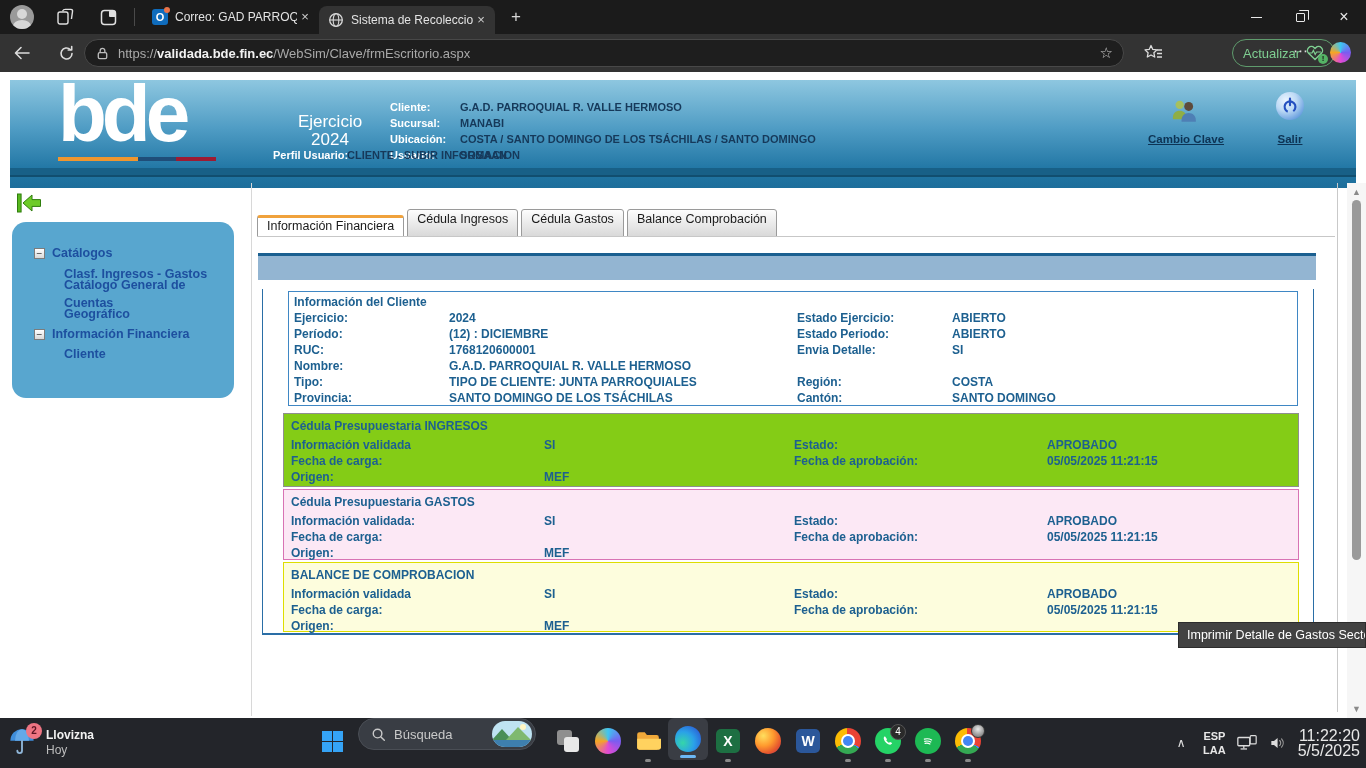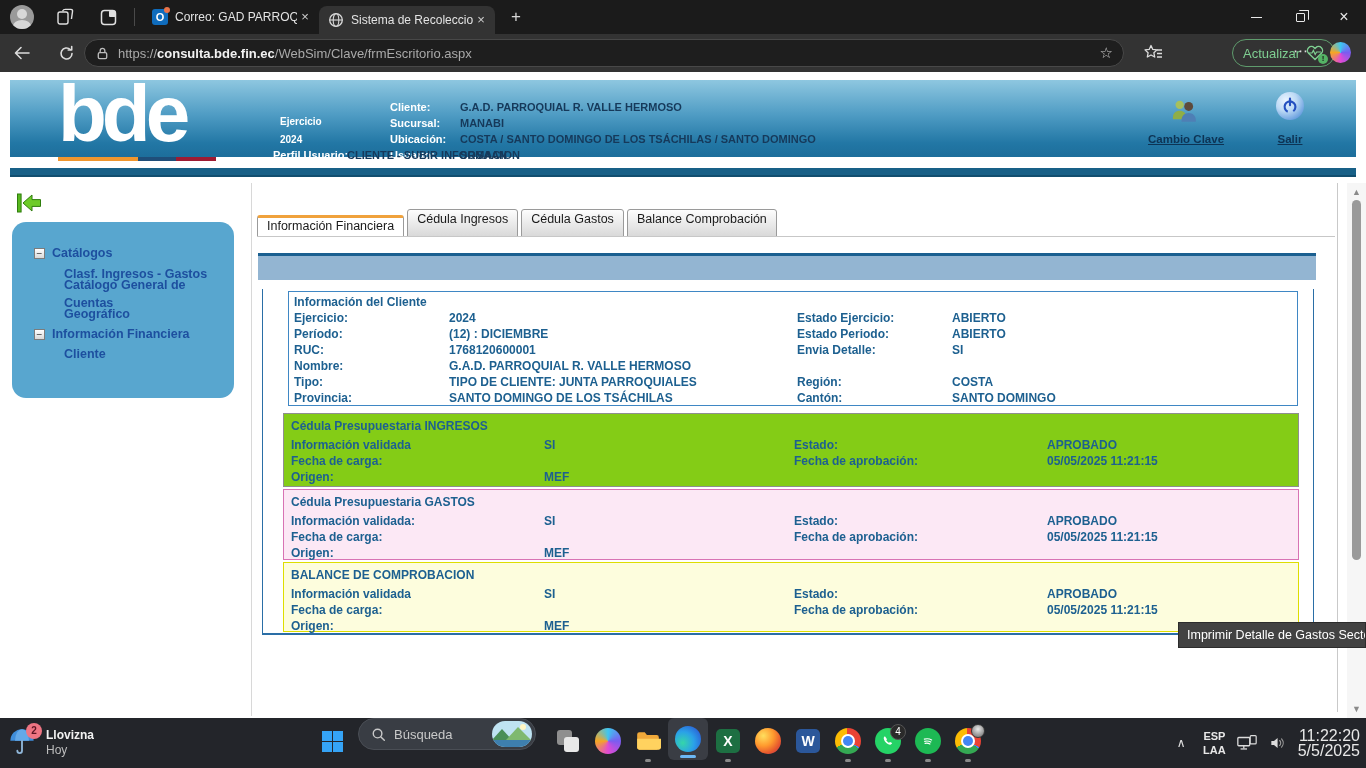--- a/index.html
+++ b/index.html
@@ -43,29 +43,29 @@
     display:flex;align-items:center;padding:0 10px;color:#7fcf92;font-size:13px;gap:6px}
   .act-badge{position:relative;width:18px;height:16px}
   .act-badge svg{position:absolute;left:0;top:0}
   .act-dot{position:absolute;right:-4px;bottom:-3px;width:10px;height:10px;border-radius:50%;background:#54b365;
     color:#1b1b1b;font-size:8px;font-weight:bold;text-align:center;line-height:10px}
   .more3{position:absolute;left:1293px;top:8px;color:#dcdcdc;font-size:15px;letter-spacing:1px}
   .copilot-ic{position:absolute;left:1330px;top:8px;width:21px;height:21px;border-radius:50%;
     background:conic-gradient(#3ec6f0,#7a5cf0,#e14ad4,#f5a623,#3ec6f0)}
 
   
-  .bde-header{position:absolute;left:10px;top:80px;width:1346px;height:77px;
+  .bde-header{position:absolute;left:10px;top:80px;width:1346px;height:108px;
     background:linear-gradient(180deg,#8ec7e0 0%,#4f9cc4 45%,#2277a5 82%,#1d6e9b 100%)}
   .hdr-strip{position:absolute;left:10px;top:168px;width:1346px;height:9px;background:#186087;border-bottom:2px solid #114e6f}
   .bde-logo{position:absolute;left:48px;top:-8px;color:#fff;font-size:80px;font-weight:bold;letter-spacing:-5px;line-height:84px}
   .logo-bars{position:absolute;left:48px;top:77px;width:158px;height:4px;display:flex}
   .logo-bars .b1{width:80px;background:#f0962e}
   .logo-bars .b2{width:38px;background:#1f4e79}
   .logo-bars .b3{width:40px;background:#9e1b32}
-  .ejercicio{position:absolute;left:270px;top:33px;width:100px;text-align:left;color:#fff;font-weight:bold;font-size:10px;line-height:18px}
+  .ejercicio{position:absolute;left:270px;top:33px;width:100px;text-align:center;color:#fff;font-weight:normal;font-size:17px;line-height:18px}
   .fields{position:absolute;left:380px;top:19px;font-size:11px;font-weight:bold}
   .frow{display:grid;grid-template-columns:70px auto;height:16px;line-height:16px}
   .flabel{color:#fff}
   .fvalue{color:#16395a}
   .perfil-l{position:absolute;left:263px;top:67px;height:16px;line-height:16px;color:#fff;font-size:11px;font-weight:bold}
   .perfil-v{position:absolute;left:337px;top:67px;height:16px;line-height:16px;color:#16395a;font-size:11px;font-weight:bold}
   .hdr-link{position:absolute;text-align:center;color:#0d3354;font-weight:bold;font-size:11.5px;text-decoration:underline}
   .cambio{left:1131px;top:53px;width:90px}
   .cambio-ic{position:absolute;left:1158px;top:18px}
   .salir{left:1255px;top:53px;width:50px}
@@ -228,21 +228,21 @@
           <polyline points="13.7,1.5 13.7,5 10.2,5" fill="none" stroke="#dcdcdc" stroke-width="1.6" stroke-linecap="round" stroke-linejoin="round"></polyline>
         </svg>
     </div>
     <div class="urlbar">
       <span style="display:flex">
         <svg width="15" height="15" viewBox="0 0 16 16">
             <rect x="3.5" y="7" width="9" height="6.5" rx="1.5" fill="none" stroke="#bdbdbd" stroke-width="1.4"></rect>
             <path d="M5.5 7V5a2.5 2.5 0 0 1 5 0v2" fill="none" stroke="#bdbdbd" stroke-width="1.4"></path>
           </svg>
       </span>
-      <span class="urltext"><span>https://</span><b>consulta.bde.fin.ec</b><span>/WebSim/Clave/frmEscritorio.aspx</span></span>
+      <span class="urltext"><span>https://</span><b>validada.bde.fin.ec</b><span>/WebSim/Clave/frmEscritorio.aspx</span></span>
       <span class="url-star">☆</span>
     </div>
     <div class="favbar-ic">
       <svg width="20" height="20" viewBox="0 0 20 20">
           <path d="M8 2.5l1.8 3.9 4.2.5-3.1 2.9.8 4.2L8 12l-3.7 2 .8-4.2L2 6.9l4.2-.5z" fill="none" stroke="#dcdcdc" stroke-width="1.3" stroke-linejoin="round"></path>
           <path d="M14 7h5M14 10.5h5M14 14h5" stroke="#dcdcdc" stroke-width="1.3"></path>
         </svg>
     </div>
     <div class="actualizar">
       <span>Actualizar</span>

